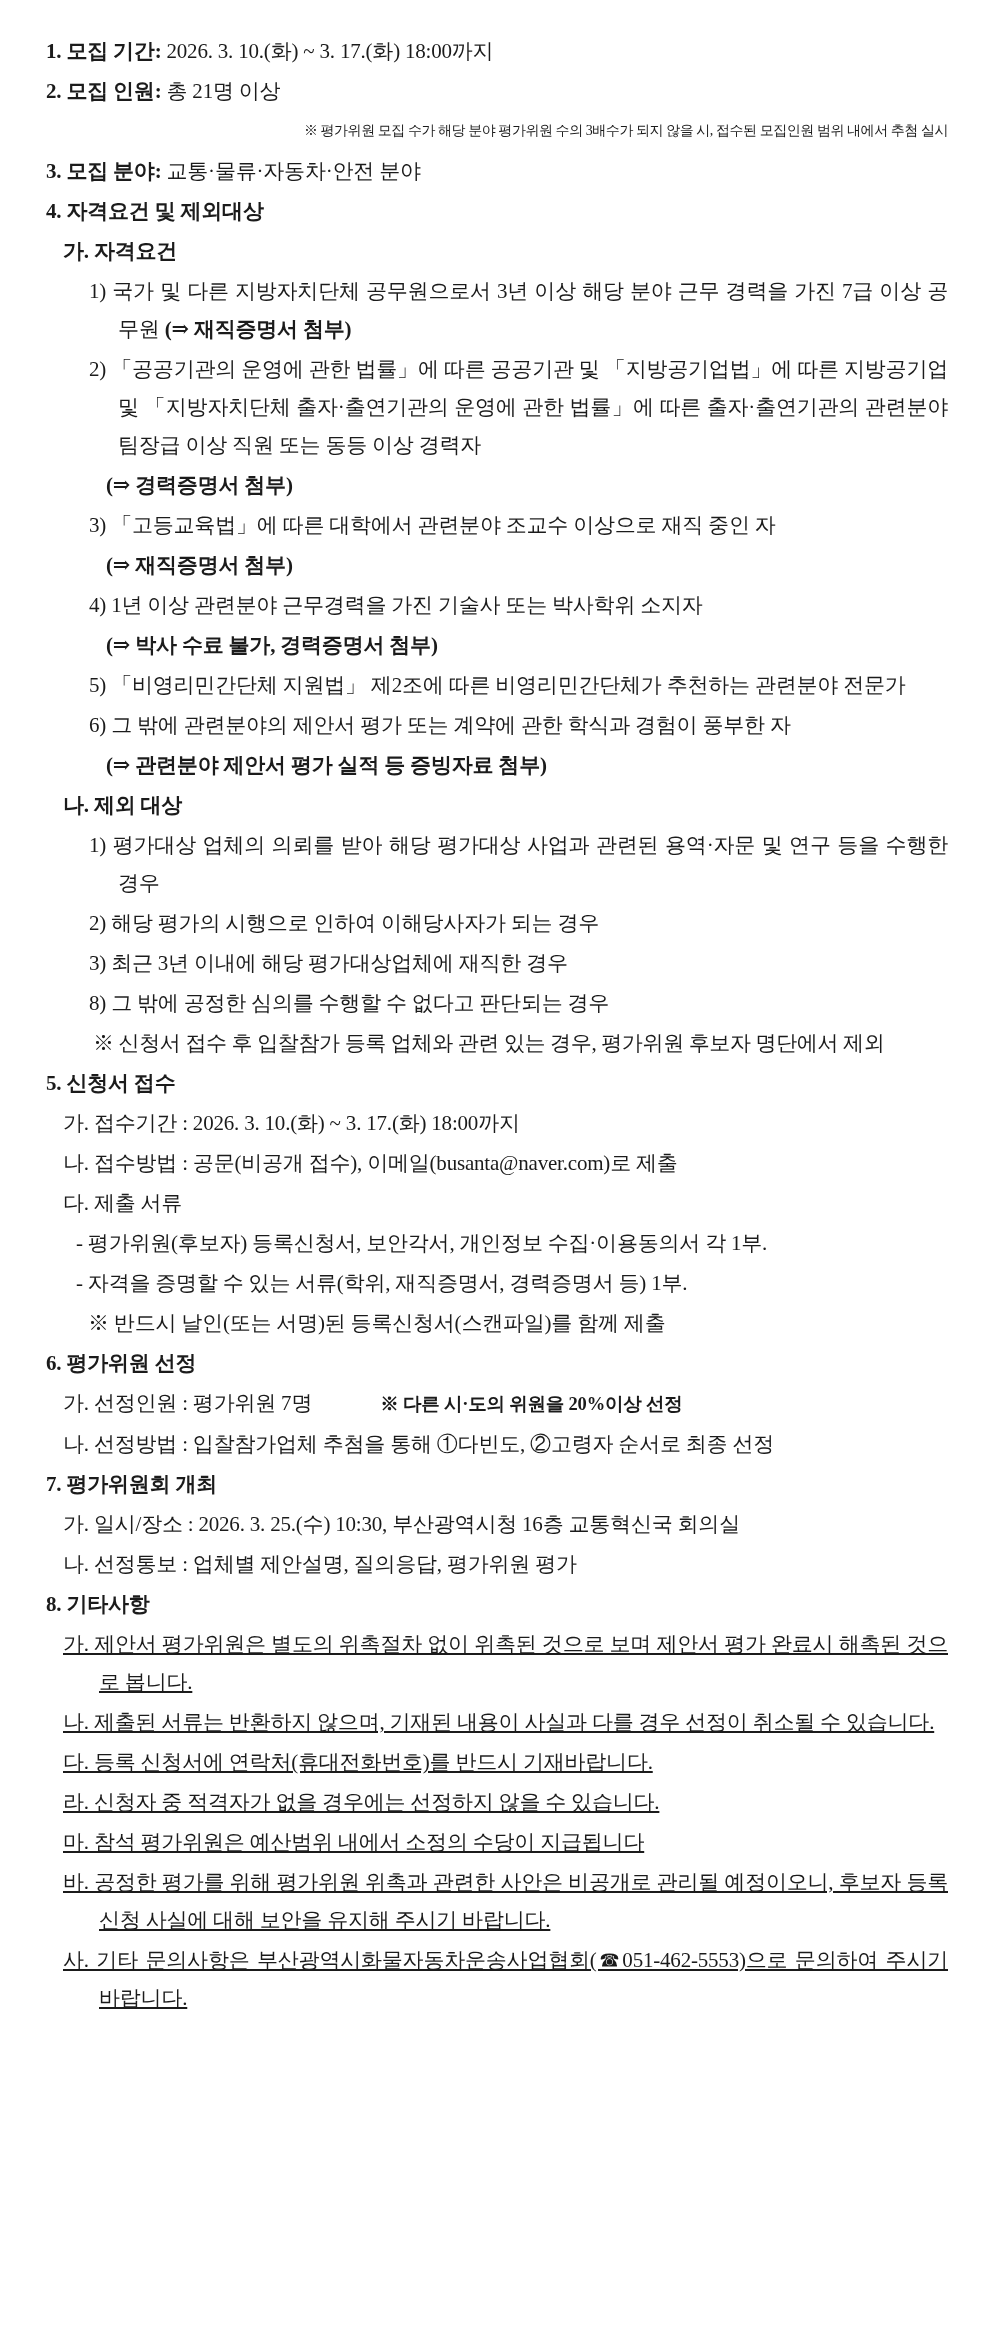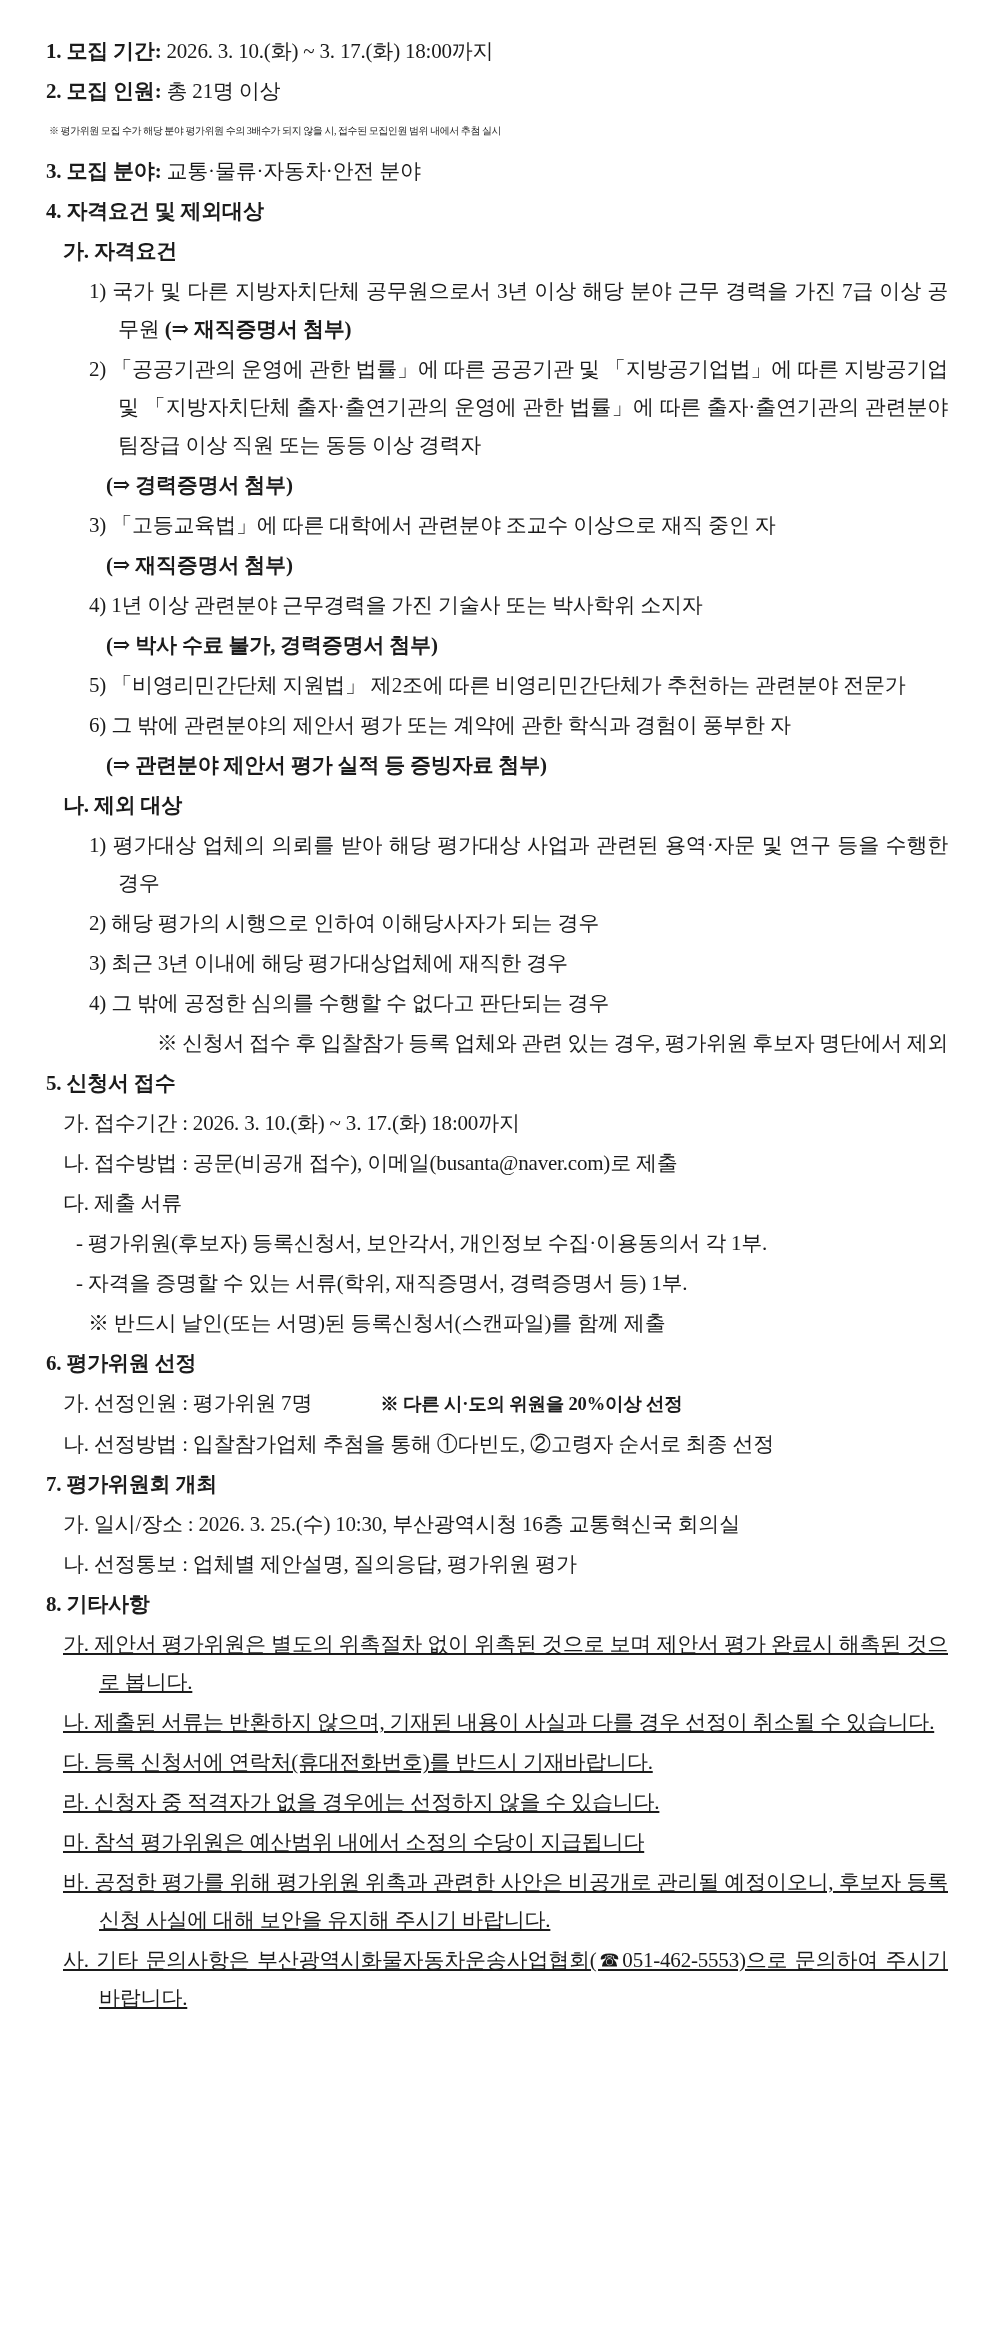--- a/index.html
+++ b/index.html
@@ -23,26 +23,26 @@
     margin: 2px 0 0 0;
     line-height: 38px;
   }
   .seg-b  { font-weight: 700; }
   .seg-t  { font-weight: 400; }
   .seg-b2 { font-weight: 700; }
   .seg-t2 { font-weight: 700; font-size: 18.5px; margin-left: 68px; }
 
   
   .k-h1        { font-weight: 700; padding-left: 0; }
-  .k-note-sm   { font-size: 10px; letter-spacing: -0.45px; padding-left: 3px; white-space: nowrap; line-height: 34px; }
+  .k-note-sm   { font-size: 14px; letter-spacing: -0.45px; padding-left: 3px; white-space: nowrap; line-height: 34px; text-align: right; }
   .k-sub       { padding-left: 17px; }
   .k-sub-bold  { padding-left: 17px; font-weight: 700; }
   .k-item      { padding-left: 72px; text-indent: -29px; text-align: justify; }
   .k-arrow     { padding-left: 60px; font-weight: 700; }
-  .k-note-item { padding-left: 47px; letter-spacing: -0.35px; text-align: right; }
+  .k-note-item { padding-left: 47px; letter-spacing: -0.35px; }
   .k-dash      { padding-left: 30px; }
   .k-note-mid  { padding-left: 42px; }
   .k-note-7    { padding-left: 72px; }
   .k-sub-wrap  { padding-left: 53px; text-indent: -36px; text-align: justify; text-decoration: underline; }
 
   
   .gap-sm { margin-top: 8px; }
   .gap-md { margin-top: 12px; }
   .gap-lg { margin-top: 30px; }
   .gap-xl { margin-top: 46px; }
@@ -65,21 +65,21 @@
       <p class="line k-arrow"><span class="seg-b">(⇒ 재직증명서 첨부)</span></p>
       <p class="line k-item"><span class="seg-t">4) 1년 이상 관련분야 근무경력을 가진 기술사 또는 박사학위 소지자</span></p>
       <p class="line k-arrow"><span class="seg-b">(⇒ 박사 수료 불가, 경력증명서 첨부)</span></p>
       <p class="line k-item"><span class="seg-t">5) 「비영리민간단체 지원법」 제2조에 따른 비영리민간단체가 추천하는 관련분야 전문가</span></p>
       <p class="line k-item"><span class="seg-t">6) 그 밖에 관련분야의 제안서 평가 또는 계약에 관한 학식과 경험이 풍부한 자</span></p>
       <p class="line k-arrow"><span class="seg-b">(⇒ 관련분야 제안서 평가 실적 등 증빙자료 첨부)</span></p>
       <p class="line k-sub-bold gap-xl"><span class="seg-b">나. 제외 대상</span></p>
       <p class="line k-item gap-sm"><span class="seg-t">1) 평가대상 업체의 의뢰를 받아 해당 평가대상 사업과 관련된 용역·자문 및 연구 등을 수행한 경우</span></p>
       <p class="line k-item"><span class="seg-t">2) 해당 평가의 시행으로 인하여 이해당사자가 되는 경우</span></p>
       <p class="line k-item"><span class="seg-t">3) 최근 3년 이내에 해당 평가대상업체에 재직한 경우</span></p>
-      <p class="line k-item"><span class="seg-t">4) 그 밖에 공정한 심의를 수행할 수 없다고 판단되는 경우</span></p>
+      <p class="line k-item"><span class="seg-t">8) 그 밖에 공정한 심의를 수행할 수 없다고 판단되는 경우</span></p>
       <p class="line k-note-item"><span class="seg-t">※ 신청서 접수 후 입찰참가 등록 업체와 관련 있는 경우, 평가위원 후보자 명단에서 제외</span></p>
       <p class="line k-h1 gap-lg"><span class="seg-b">5. 신청서 접수</span></p>
       <p class="line k-sub gap-sm"><span class="seg-t">가. 접수기간 : 2026. 3. 10.(화) ~ 3. 17.(화) 18:00까지</span></p>
       <p class="line k-sub"><span class="seg-t">나. 접수방법 : 공문(비공개 접수), 이메일(busanta@naver.com)로 제출</span></p>
       <p class="line k-sub"><span class="seg-t">다. 제출 서류</span></p>
       <p class="line k-dash"><span class="seg-t">- 평가위원(후보자) 등록신청서, 보안각서, 개인정보 수집·이용동의서 각 1부.</span></p>
       <p class="line k-dash"><span class="seg-t">- 자격을 증명할 수 있는 서류(학위, 재직증명서, 경력증명서 등) 1부.</span></p>
       <p class="line k-note-mid"><span class="seg-t">※ 반드시 날인(또는 서명)된 등록신청서(스캔파일)를 함께 제출</span></p>
       <p class="line k-h1 gap-lg"><span class="seg-b">6. 평가위원 선정</span></p>
       <p class="line k-sub gap-sm"><span class="seg-t">가. 선정인원 : 평가위원 7명</span><span class="seg-t2">※ 다른 시·도의 위원을 20%이상 선정</span></p>

